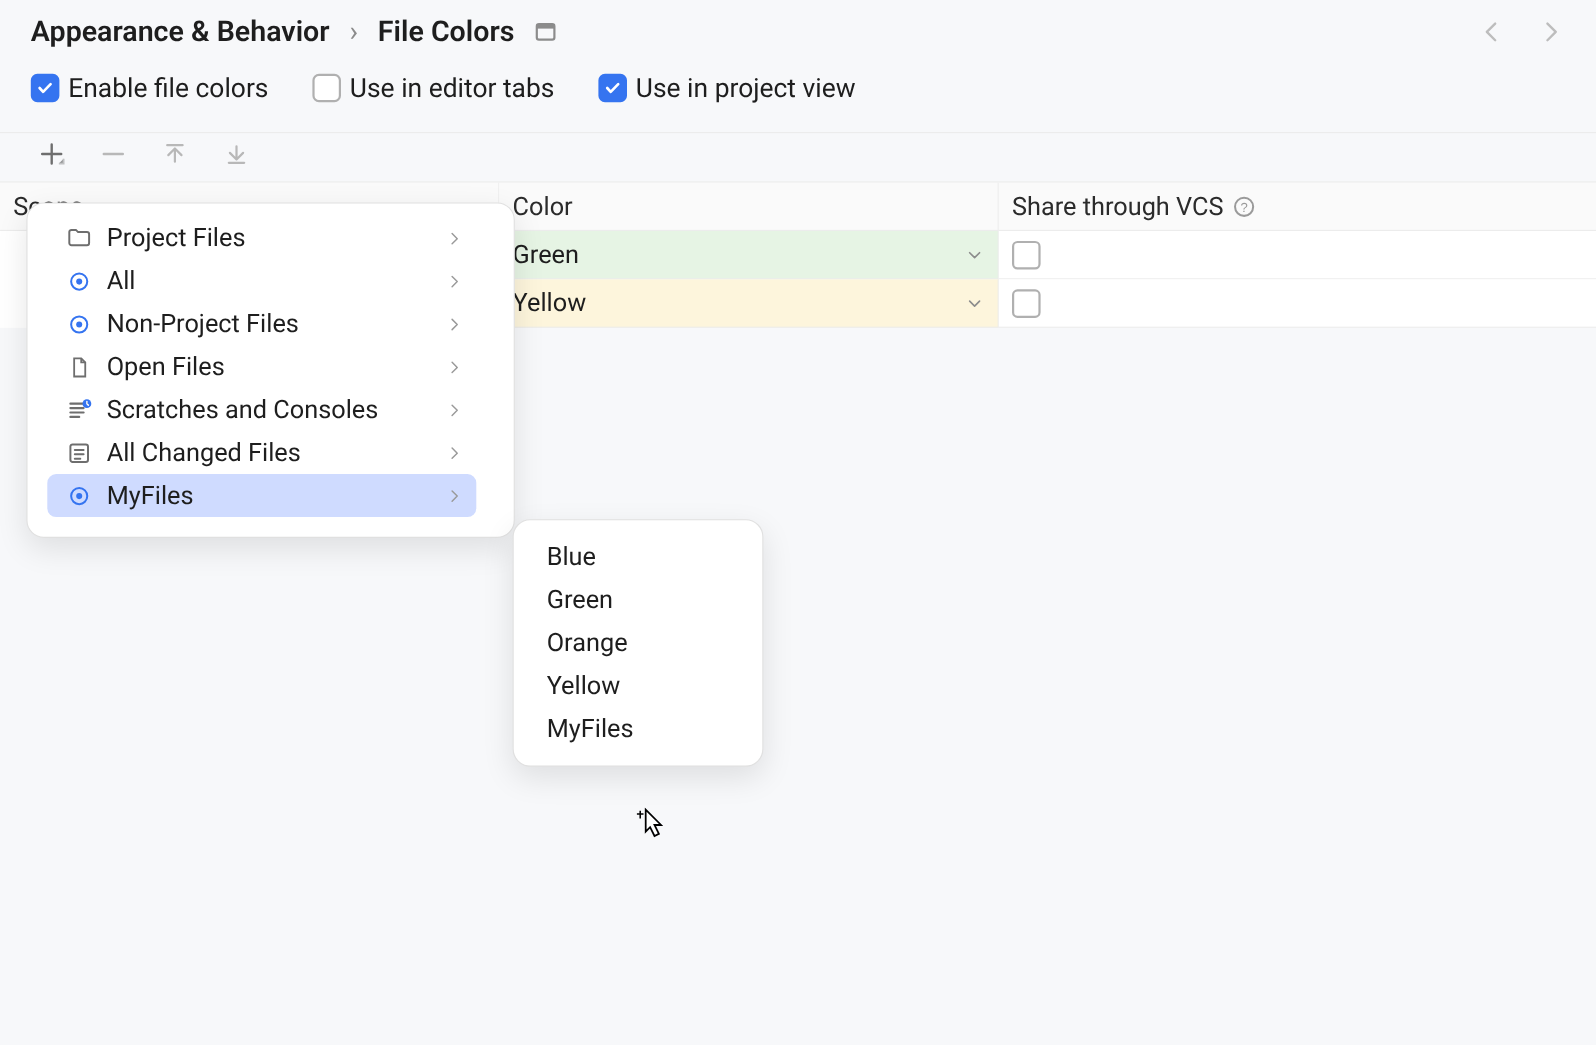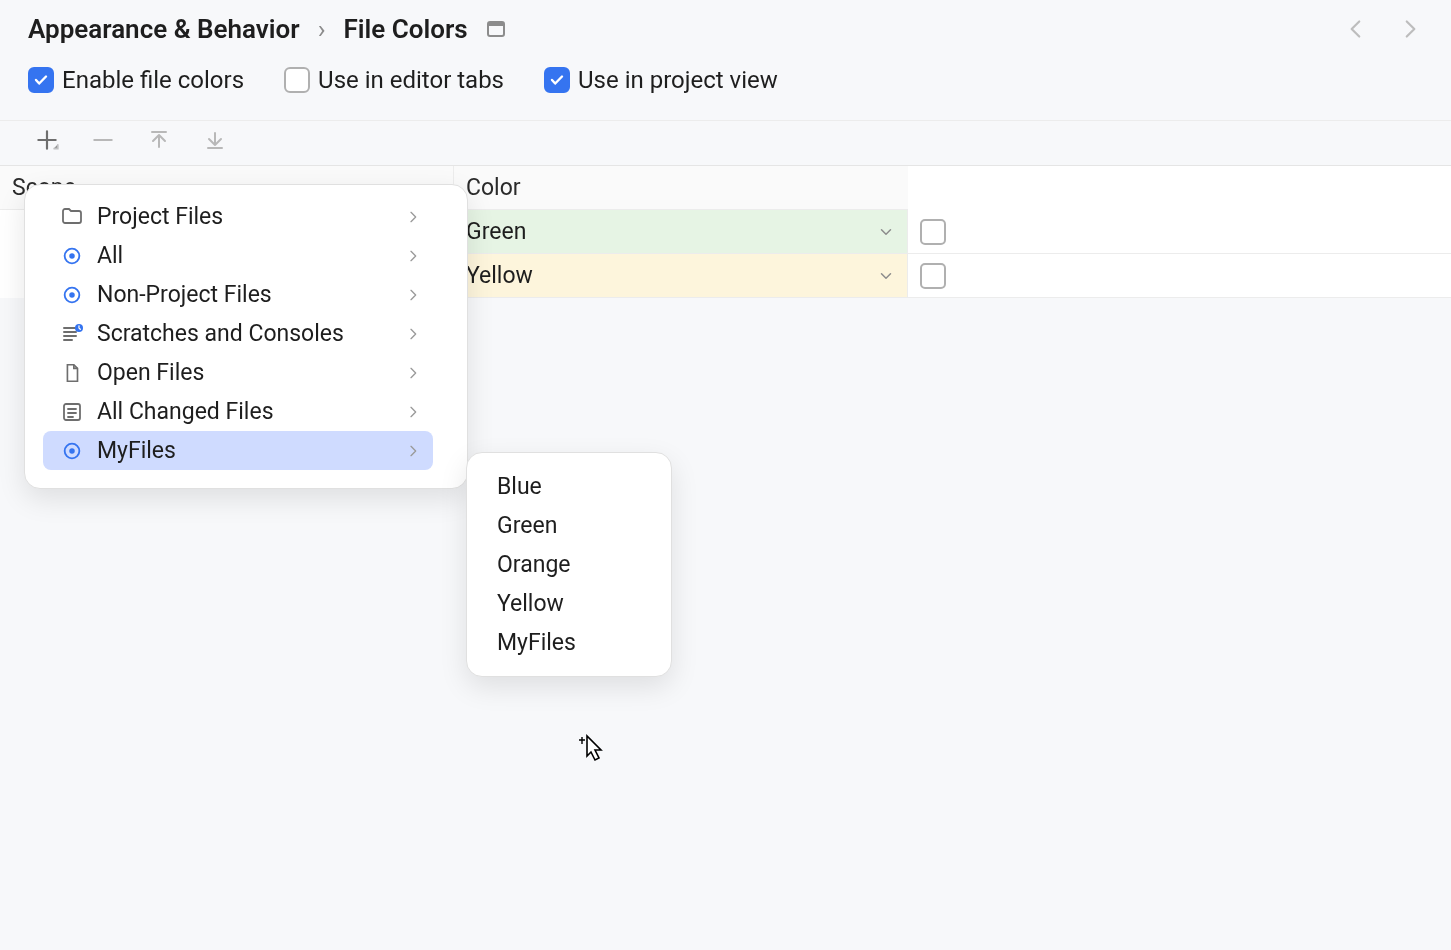--- a/index.html
+++ b/index.html
@@ -177,22 +177,22 @@
     color: #6e6e6e;
   }
   .scope-item .arrow {
     margin-left: auto;
     color: #9a9a9a;
   }
 
   
   #color-popup {
     left: 466px;
-    top: 452px;
-    width: 206px;
+    top: 472px;
+    width: 228px;
     padding: 14px 8px;
   }
   .color-item {
     padding: 6px 16px;
     margin: 0 6px;
     border-radius: 8px;
     font-size: 23px;
   }
   .color-item.highlight {
     background: var(--hover-blue);
@@ -283,20 +283,29 @@
         <path d="M12 5v12M6 11l6 6 6-6" fill="none" stroke="currentColor" stroke-width="2" stroke-linecap="round" stroke-linejoin="round"></path>
         <path d="M5 20h14" stroke="currentColor" stroke-width="2" stroke-linecap="round"></path>
       </svg>
   </span>
 </div>
 
 <div class="table">
   <div class="thead">
     <div class="th">Scope</div>
     <div class="th">Color</div>
+    <div class="th">
+      <span>Share through VCS</span>
+      <span style="color:#9a9a9a">
+        <svg width="22" height="22" viewBox="0 0 24 24">
+            <circle cx="12" cy="12" r="9" fill="none" stroke="currentColor" stroke-width="2"></circle>
+            <text x="12" y="17" text-anchor="middle" font-size="13" fill="currentColor" font-family="sans-serif">?</text>
+          </svg>
+      </span>
+    </div>
   </div>
 
   <div class="trow">
     <div class="td" style="visibility:hidden">Non-Project Files</div>
     <div class="td color-cell green">
       <span>Green</span>
       <span class="chev">
         <svg width="18" height="18" viewBox="0 0 24 24">
             <path d="M6 9l6 6 6-6" fill="none" stroke="currentColor" stroke-width="2" stroke-linecap="round" stroke-linejoin="round"></path>
           </svg>
@@ -360,41 +369,41 @@
       </span>
       <span>Non-Project Files</span>
       <span class="arrow">
         <svg width="16" height="16" viewBox="0 0 24 24">
           <path d="M9 5l7 7-7 7" fill="none" stroke="currentColor" stroke-width="2" stroke-linecap="round" stroke-linejoin="round"></path>
         </svg>
       </span>
     </div>
     <div class="scope-item">
       <span class="icon">
+        <svg width="22" height="24" viewBox="0 0 24 24">
+          <path d="M7 3h7l4 4v14H7z" fill="none" stroke="currentColor" stroke-width="1.8"></path>
+          <path d="M14 3v4h4" fill="none" stroke="currentColor" stroke-width="1.8"></path>
+        </svg>
+      </span>
+      <span>Open Files</span>
+      <span class="arrow">
+        <svg width="16" height="16" viewBox="0 0 24 24">
+          <path d="M9 5l7 7-7 7" fill="none" stroke="currentColor" stroke-width="2" stroke-linecap="round" stroke-linejoin="round"></path>
+        </svg>
+      </span>
+    </div>
+    <div class="scope-item">
+      <span class="icon">
         <svg width="24" height="24" viewBox="0 0 24 24">
           <path d="M4 6h12M4 10h12M4 14h12M4 18h8" stroke="currentColor" stroke-width="2" stroke-linecap="round"></path>
           <circle cx="19" cy="6" r="4" fill="#3574f0"></circle>
           <path d="M19 4v2l1.3 1.3" stroke="#fff" stroke-width="1.3" stroke-linecap="round"></path>
         </svg>
       </span>
       <span>Scratches and Consoles</span>
-      <span class="arrow">
-        <svg width="16" height="16" viewBox="0 0 24 24">
-          <path d="M9 5l7 7-7 7" fill="none" stroke="currentColor" stroke-width="2" stroke-linecap="round" stroke-linejoin="round"></path>
-        </svg>
-      </span>
-    </div>
-    <div class="scope-item">
-      <span class="icon">
-        <svg width="22" height="24" viewBox="0 0 24 24">
-          <path d="M7 3h7l4 4v14H7z" fill="none" stroke="currentColor" stroke-width="1.8"></path>
-          <path d="M14 3v4h4" fill="none" stroke="currentColor" stroke-width="1.8"></path>
-        </svg>
-      </span>
-      <span>Open Files</span>
       <span class="arrow">
         <svg width="16" height="16" viewBox="0 0 24 24">
           <path d="M9 5l7 7-7 7" fill="none" stroke="currentColor" stroke-width="2" stroke-linecap="round" stroke-linejoin="round"></path>
         </svg>
       </span>
     </div>
     <div class="scope-item">
       <span class="icon">
         <svg width="24" height="24" viewBox="0 0 24 24">
           <rect x="4" y="4" width="16" height="16" rx="2" fill="none" stroke="currentColor" stroke-width="1.8"></rect>

